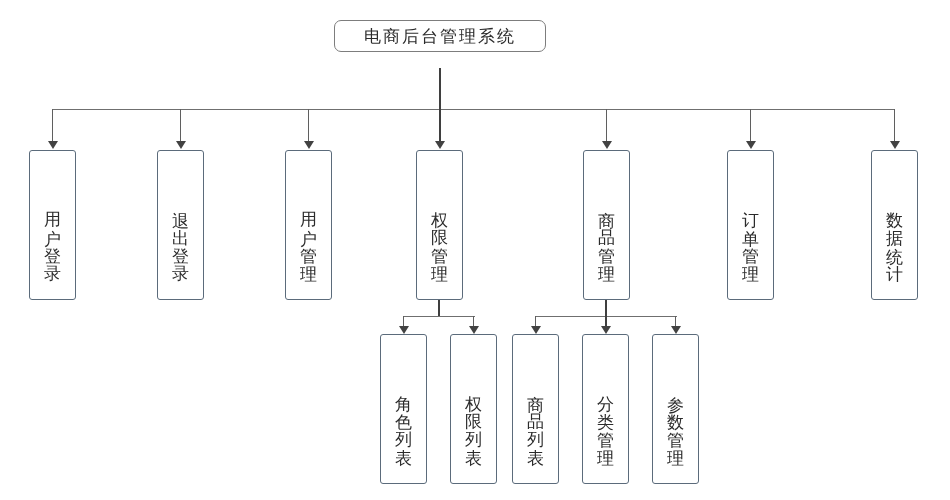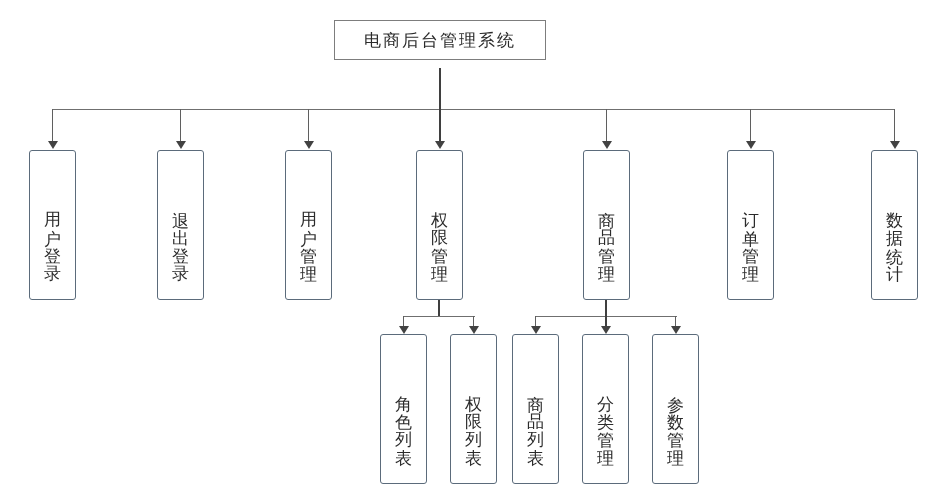--- a/index.html
+++ b/index.html
@@ -19,23 +19,23 @@
   .node {
     position: absolute;
     box-sizing: border-box;
     background: #ffffff;
     display: flex;
     align-items: center;
     justify-content: center;
     color: #2b2b2b;
   }
   .root-node {
-    left: 334px; top: 20px; width: 212px; height: 40px;
+    left: 334px; top: 20px; width: 212px; height: 32px;
     border: 1px solid #7d7d7d;
-    border-radius: 0;
+    border-radius: 7px;
   }
   .root-node .hlabel {
     font-size: 17px;
     letter-spacing: 2px;
     white-space: nowrap;
     color: #2b2b2b;
   }
   .vnode {
     width: 47px; height: 150px;
     border: 1.5px solid #5b6b7b;

